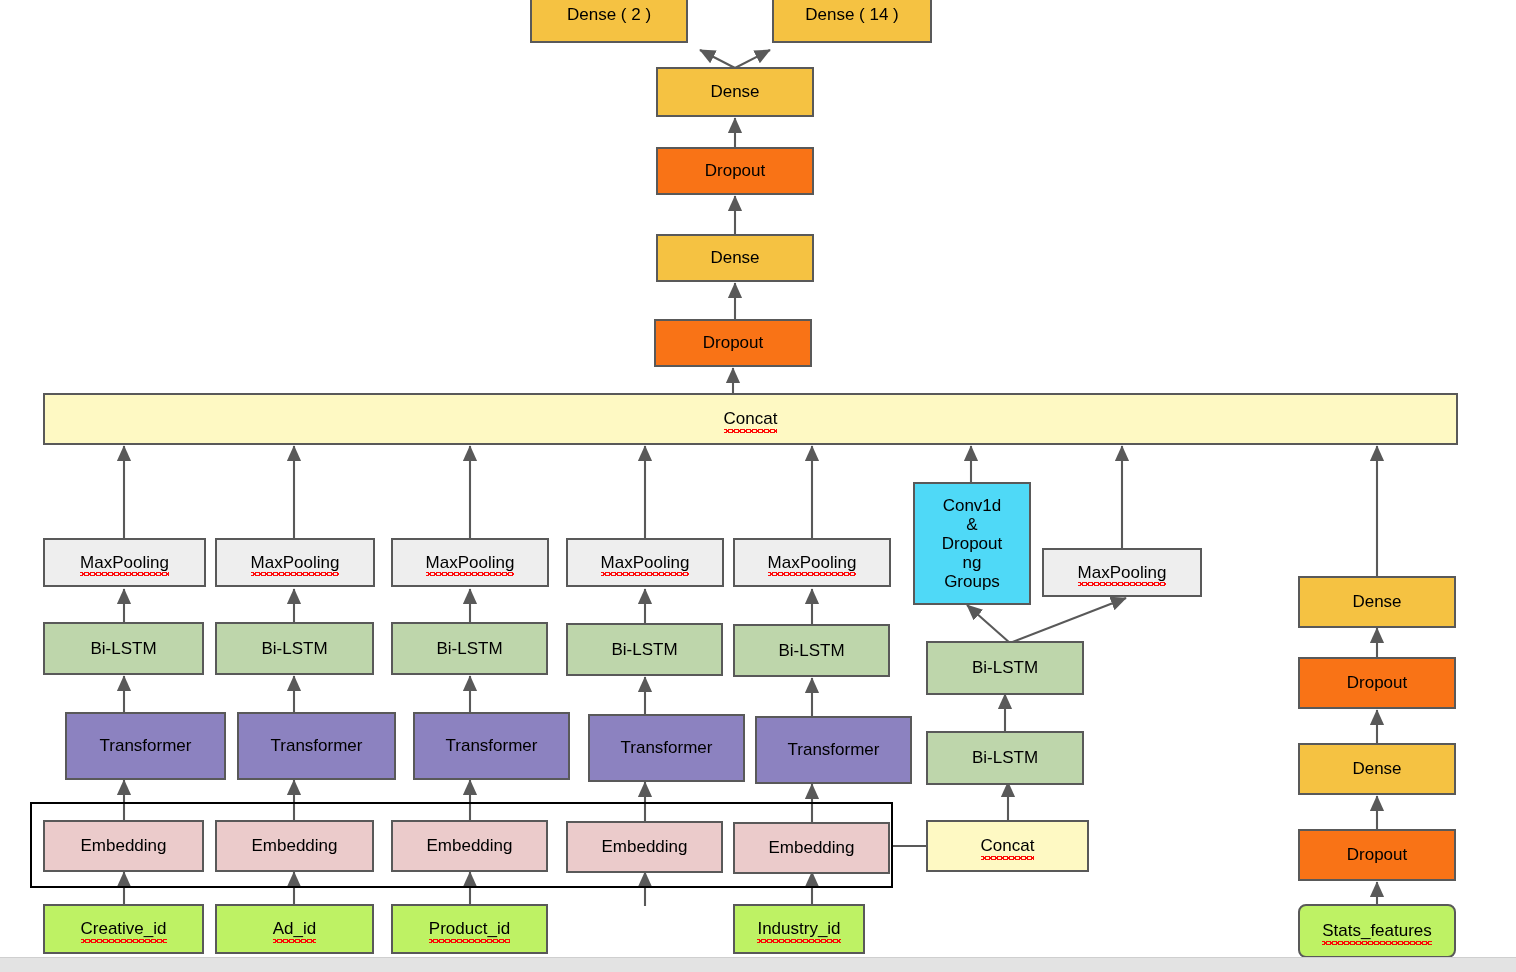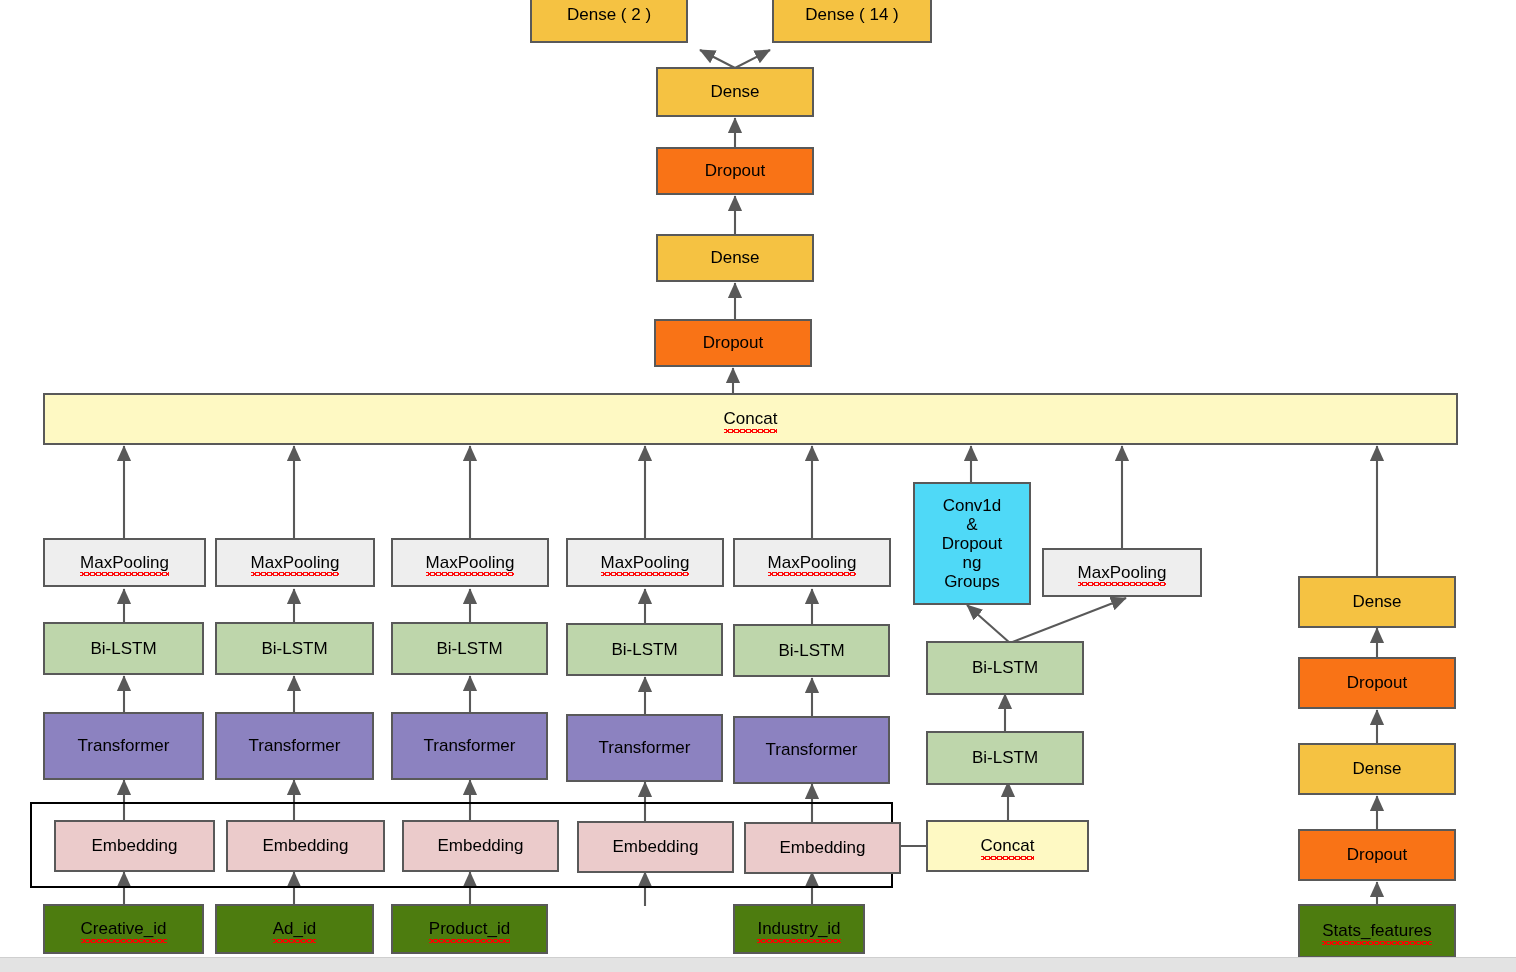--- a/index.html
+++ b/index.html
@@ -56,23 +56,23 @@
       repeating-linear-gradient(45deg, #ff0000 0 1.3px, transparent 1.3px 3px);
     background-size: 6px 4px;
     background-repeat: repeat-x;
     opacity: 0.95;
   }
   .c-dense   { background: #f5c242; }
   .c-dropout { background: #f97316; }
   .c-concat  { background: #fef9c3; }
   .c-pool    { background: #eeeeee; }
   .c-lstm    { background: #bed6ab; }
-  .c-trans   { background: #8c82c0; }
-  .c-embed   { background: #ebcbcb; margin-left: 11px; }
-  .c-input   { background: #4d7c0f; align-items: center; }
+  .c-trans   { background: #8c82c0; margin-left: 22px; }
+  .c-embed   { background: #ebcbcb; }
+  .c-input   { background: #bef264; align-items: center; }
   .c-conv    { background: #4fd9f7; }
   .group-outline {
     position: absolute;
     box-sizing: border-box;
     border: 2px solid #000000;
     background: transparent;
     z-index: 2;
   }
   .node.multiline { font-size: 17px; }
   #bottom-bar {
@@ -293,19 +293,19 @@
   </div>
   <div class="node c-dropout" style="left:1298px; top:657px; width:158px; height:52px;">
     <span class="lbl">Dropout</span>
   </div>
   <div class="node c-dense" style="left:1298px; top:743px; width:158px; height:52px;">
     <span class="lbl">Dense</span>
   </div>
   <div class="node c-dropout" style="left:1298px; top:829px; width:158px; height:52px;">
     <span class="lbl">Dropout</span>
   </div>
-  <div class="node c-input sp" style="left:1298px; top:904px; width:158px; height:54px;">
+  <div class="node c-input sp" style="left:1298px; top:904px; width:158px; height:54px;border-radius:8px;">
     <span class="lbl">Stats_features</span>
   </div>
 
   <div id="bottom-bar"></div>
 
 </div>
 
 </body></html>

